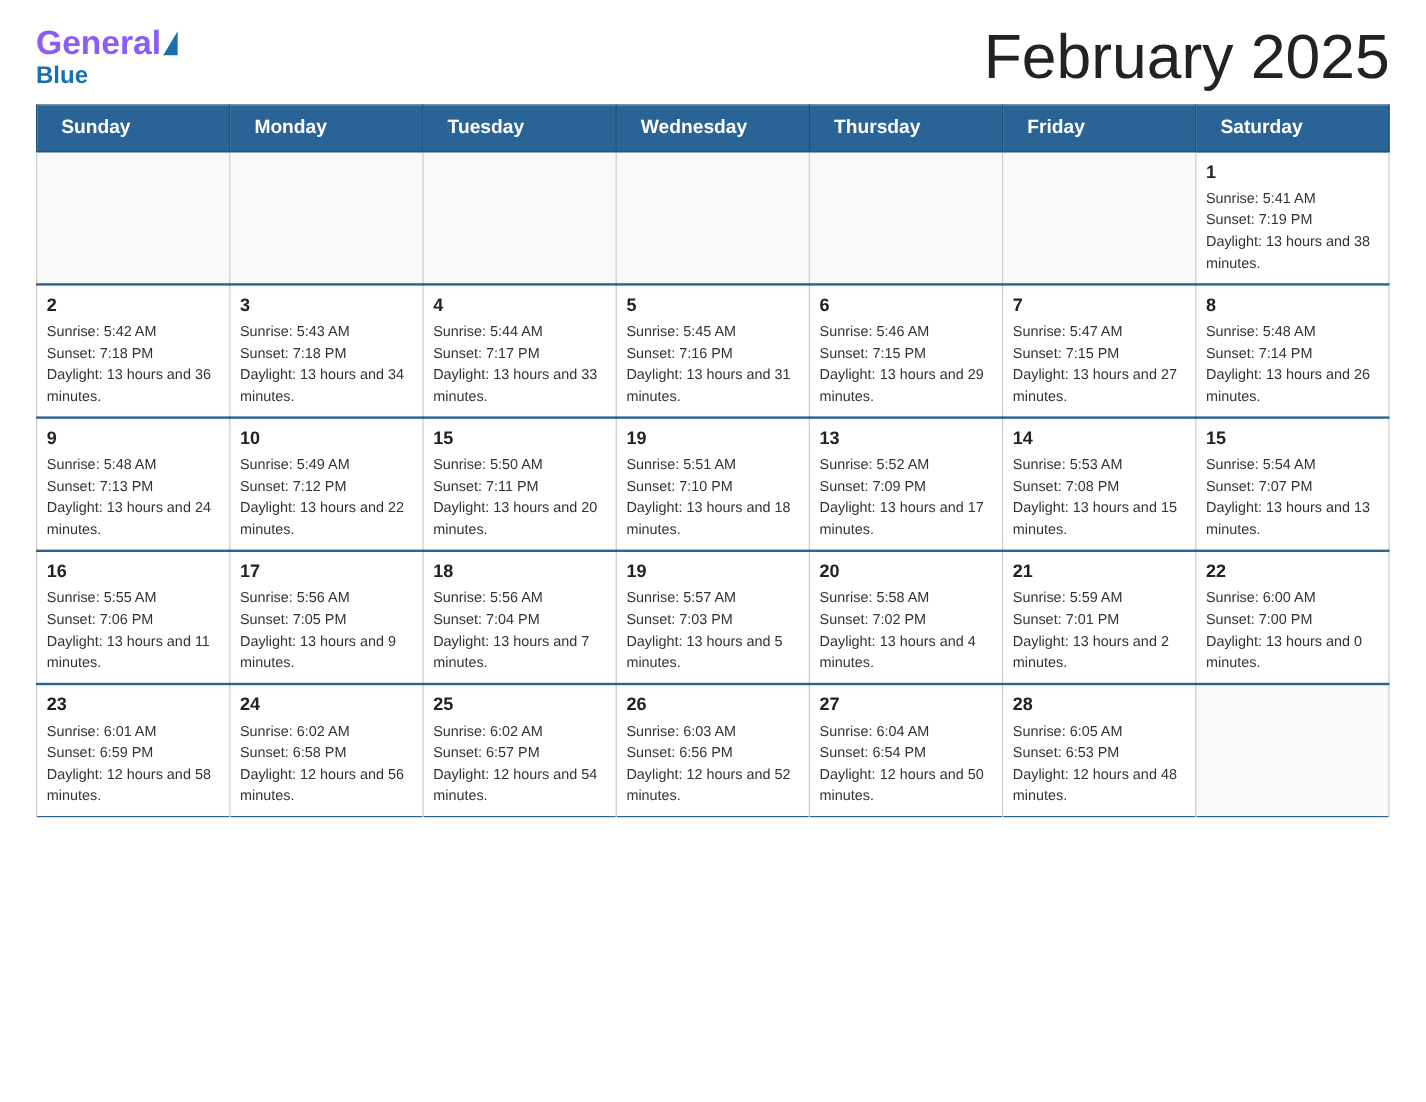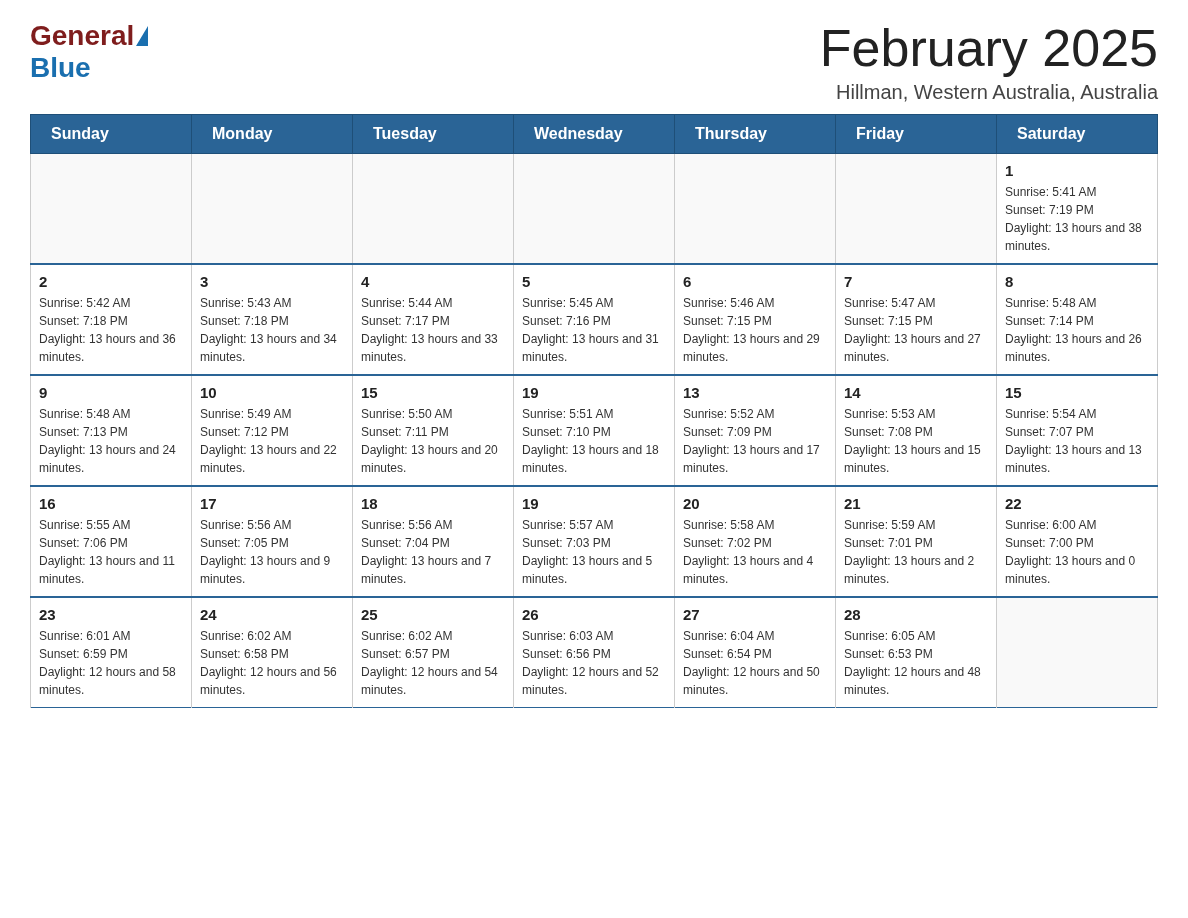--- a/index.html
+++ b/index.html
@@ -21,30 +21,30 @@
       flex-direction: column;
       align-items: flex-start;
     }
     .logo-text {
       font-size: 28px;
       font-weight: bold;
       color: #333;
       display: flex;
       align-items: center;
     }
-    .logo-general { color: #7f1d1d; }
+    .logo-general { color: #8b5cf6; }
     .logo-triangle {
       width: 0; height: 0;
       border-left: 12px solid transparent;
       border-bottom: 20px solid #1a6faf;
       display: inline-block;
       margin: 0 2px;
       vertical-align: middle;
     }
-    .logo-blue { color: #1a6faf; font-size: 28px; font-weight: bold; }
+    .logo-blue { color: #1a6faf; font-size: 20px; font-weight: bold; }
     .title-section { text-align: right; }
     .month-title {
       font-size: 52px;
       font-weight: normal;
       color: #222;
       line-height: 1.1;
     }
     .location {
       font-size: 20px;
       color: #444;
@@ -100,21 +100,20 @@
 <div class="header">
   <div class="logo">
     <div class="logo-text">
       <span class="logo-general">General</span>
       <span class="logo-triangle"></span>
     </div>
     <span class="logo-blue">Blue</span>
   </div>
   <div class="title-section">
     <div class="month-title">February 2025</div>
-    <div class="location">Hillman, Western Australia, Australia</div>
   </div>
 </div>
 
 <table>
   <thead>
     <tr>
     <th>Sunday</th>
         <th>Monday</th>
         <th>Tuesday</th>
         <th>Wednesday</th>

